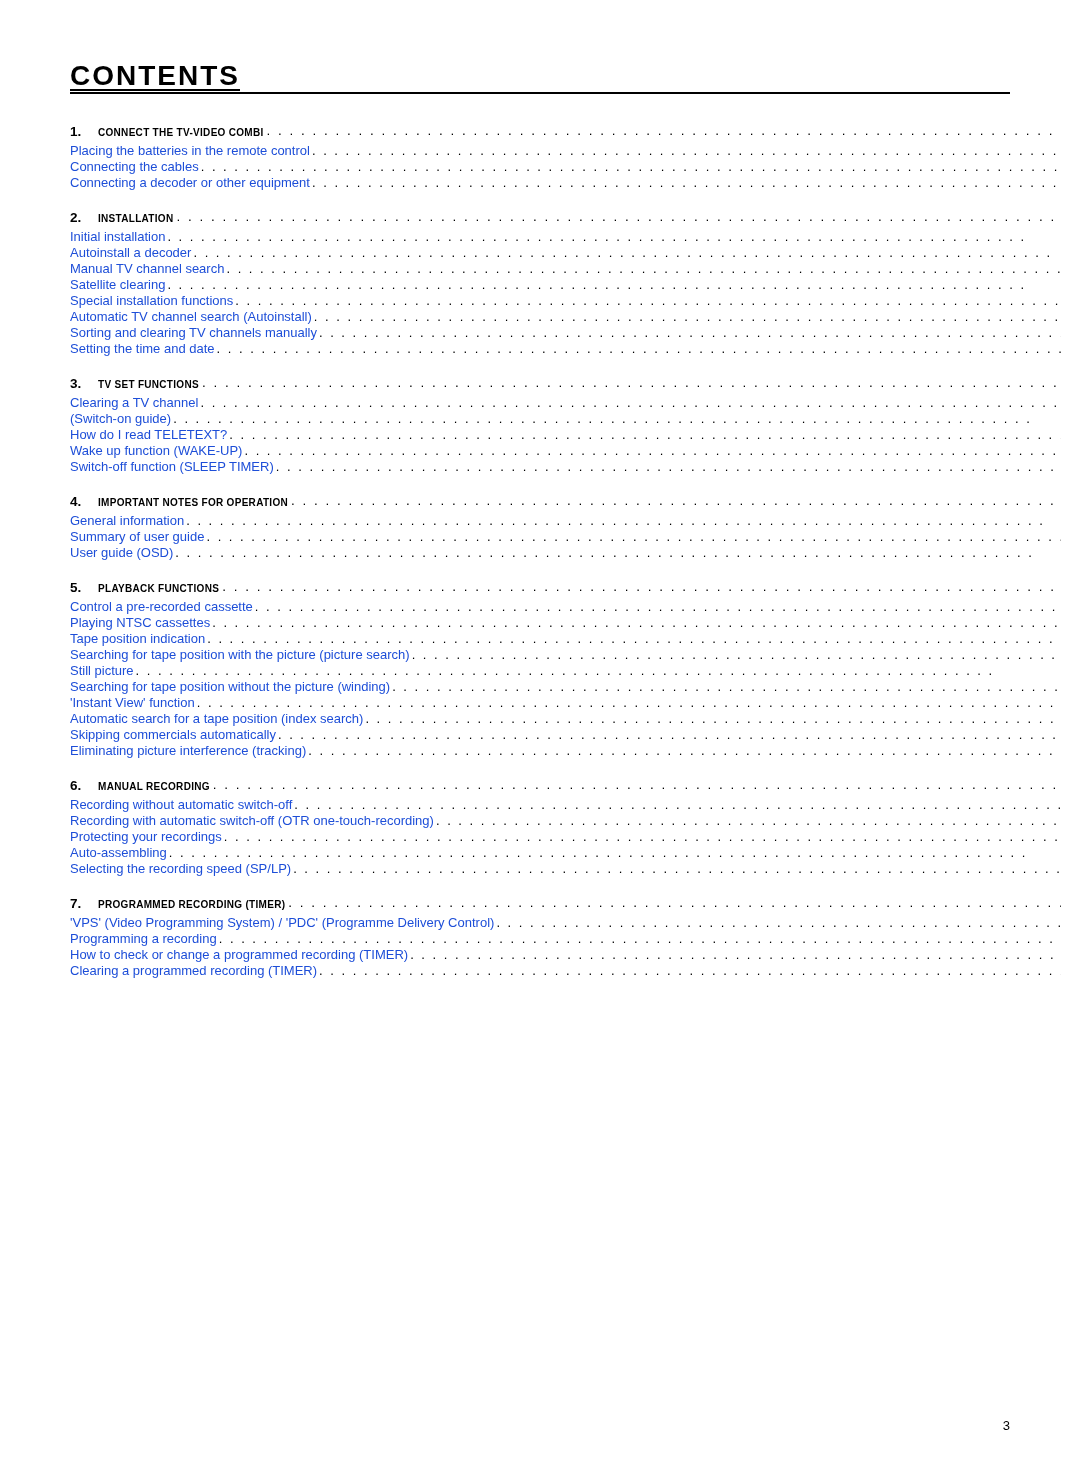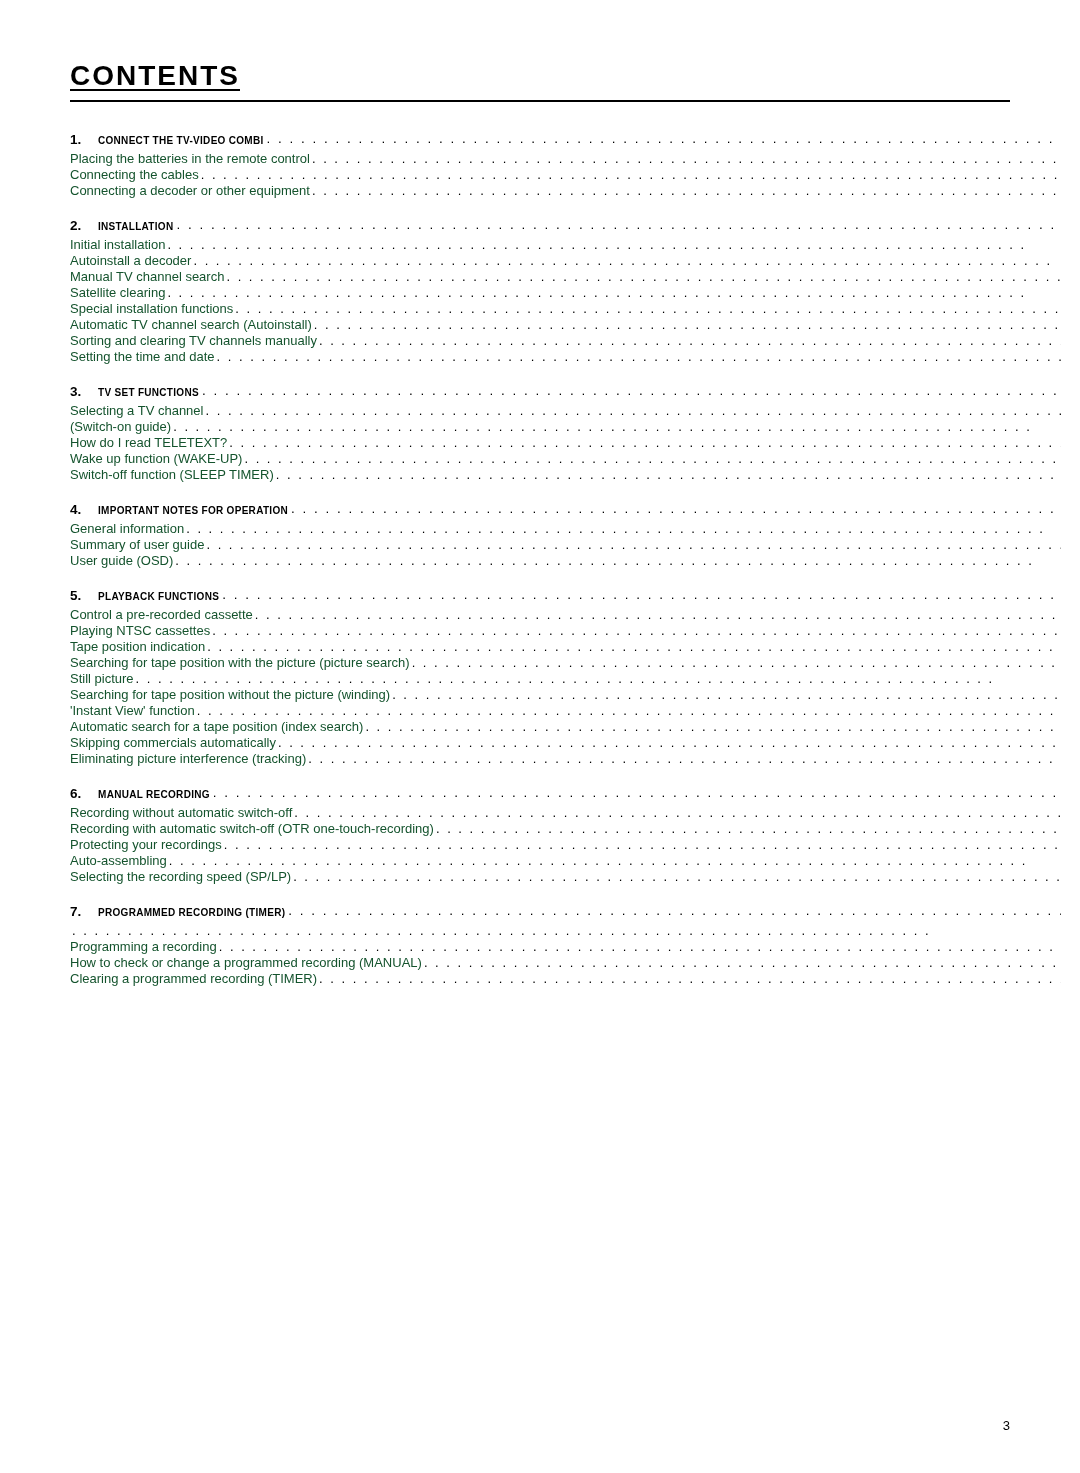--- a/index.html
+++ b/index.html
@@ -11,21 +11,20 @@
       min-height: 1473px;
       padding: 60px 70px 60px 70px;
       font-size: 13.5px;
     }
     .page-title {
       font-size: 28px;
       font-weight: 900;
       letter-spacing: 2px;
       text-decoration: underline;
       text-underline-offset: 4px;
-      margin-bottom: 8px;
     }
     .divider {
       border: none;
       border-top: 2px solid #000;
       margin-bottom: 30px;
     }
     .toc-layout {
       display: flex;
       gap: 40px;
     }
@@ -72,21 +71,21 @@
       content: ' . . . . . . . . . . . . . . . . . . . . . . . . . . . . . . . . . . . . . . . . . . . . . . . . . . . . . . . . . . . . . . . . . . . . . . . . . . . . .';
       letter-spacing: 2px;
     }
     .sub-item {
       display: flex;
       align-items: baseline;
       margin-left: 0px;
       margin-bottom: 1px;
     }
     .sub-item-label {
-      color: #14532d;
+      color: #1d4ed8;
       font-size: 13px;
       flex-shrink: 0;
     }
     .sub-dots {
       flex: 1;
       overflow: hidden;
       white-space: nowrap;
       color: #000;
       font-size: 13px;
       padding: 0 2px;
@@ -175,21 +174,21 @@
       </div>
       <div class="section">
         <div class="section-header">
           <div class="section-title-row" style="flex: 1 1 0%;">
             <span class="section-num">3.</span>
             <span class="section-title">TV SET FUNCTIONS</span>
             <span class="dots"></span>
           </div>
         </div>
         <div class="sub-item">
-          <span class="sub-item-label">Selecting a TV channel</span>
+          <span class="sub-item-label">Clearing a TV channel</span>
           <span class="sub-dots"></span>
         </div>
         <div class="sub-item">
           <span class="sub-item-label">(Switch-on guide)</span>
           <span class="sub-dots"></span>
         </div>
         <div class="sub-item">
           <span class="sub-item-label">How do I read TELETEXT?</span>
           <span class="sub-dots"></span>
         </div>
@@ -303,28 +302,29 @@
       </div>
       <div class="section">
         <div class="section-header">
           <div class="section-title-row" style="flex: 1 1 0%;">
             <span class="section-num">7.</span>
             <span class="section-title">PROGRAMMED RECORDING (TIMER)</span>
             <span class="dots"></span>
           </div>
         </div>
         <div class="sub-item">
+          <span class="sub-item-label">'VPS' (Video Programming System) / 'PDC' (Programme Delivery Control)</span>
           <span class="sub-dots"></span>
         </div>
         <div class="sub-item">
           <span class="sub-item-label">Programming a recording</span>
           <span class="sub-dots"></span>
         </div>
         <div class="sub-item">
-          <span class="sub-item-label">How to check or change a programmed recording (MANUAL)</span>
+          <span class="sub-item-label">How to check or change a programmed recording (TIMER)</span>
           <span class="sub-dots"></span>
         </div>
         <div class="sub-item">
           <span class="sub-item-label">Clearing a programmed recording (TIMER)</span>
           <span class="sub-dots"></span>
         </div>
       </div>
     </div>
 
 </div>

